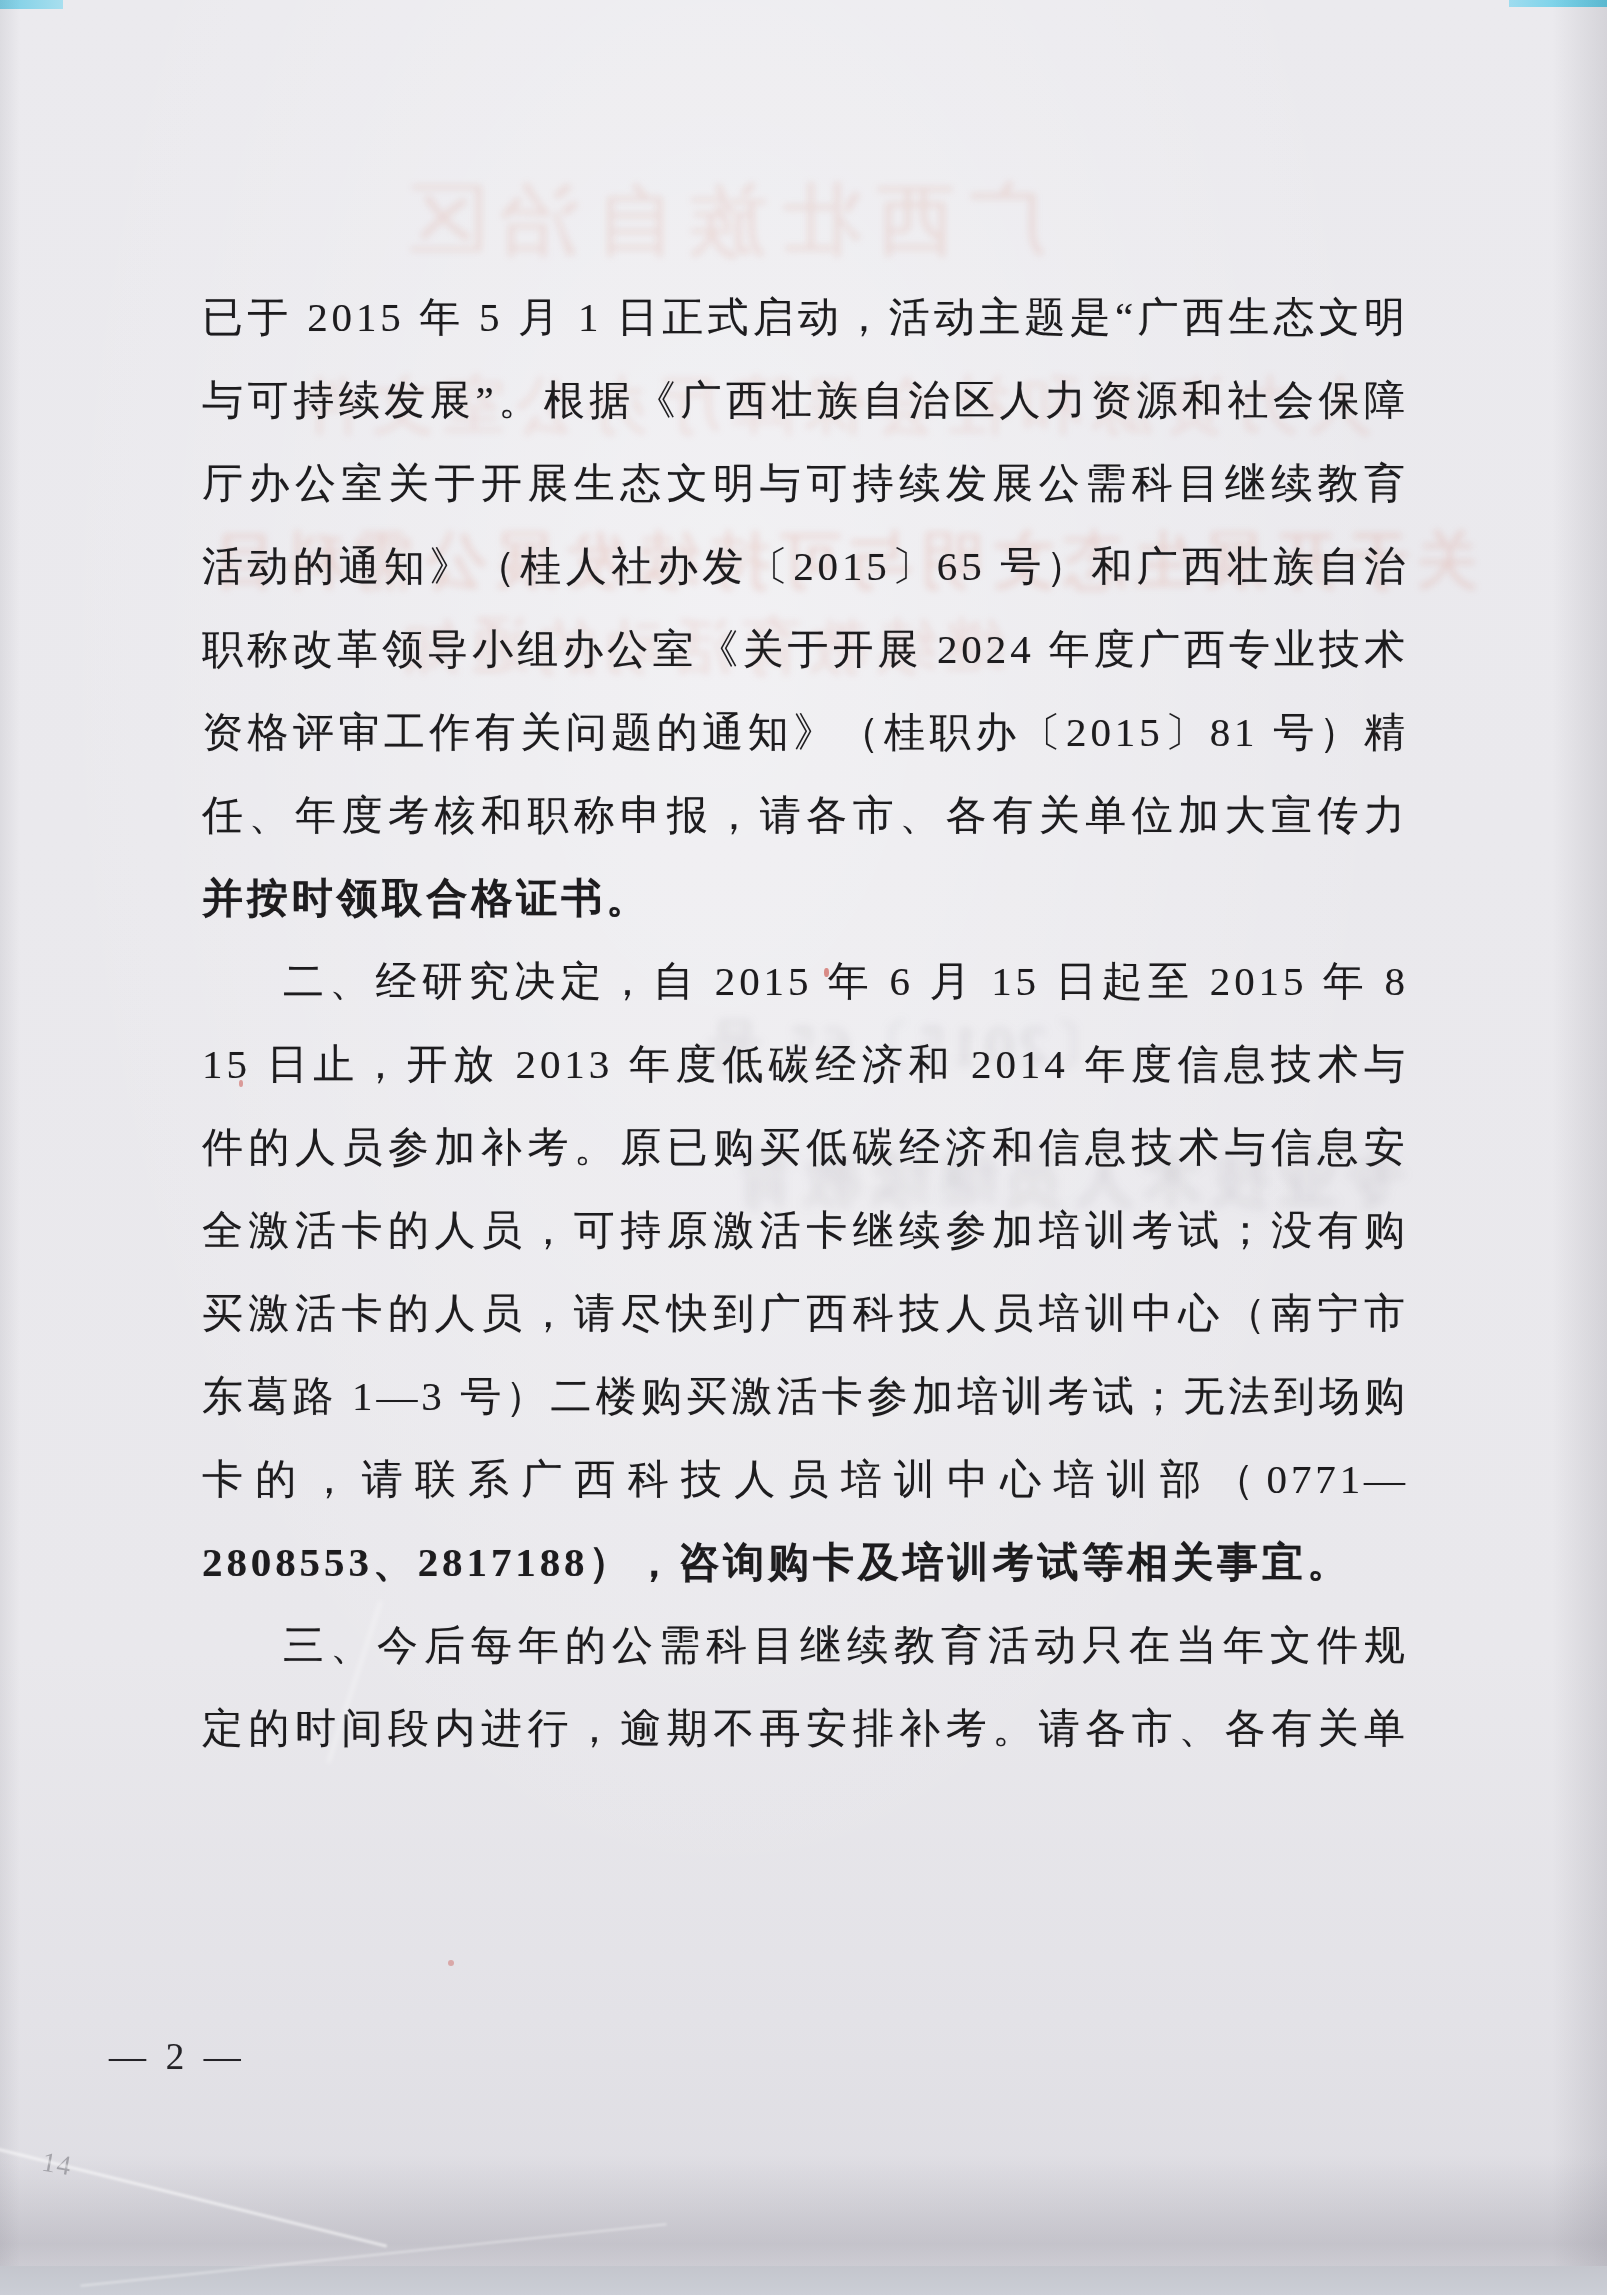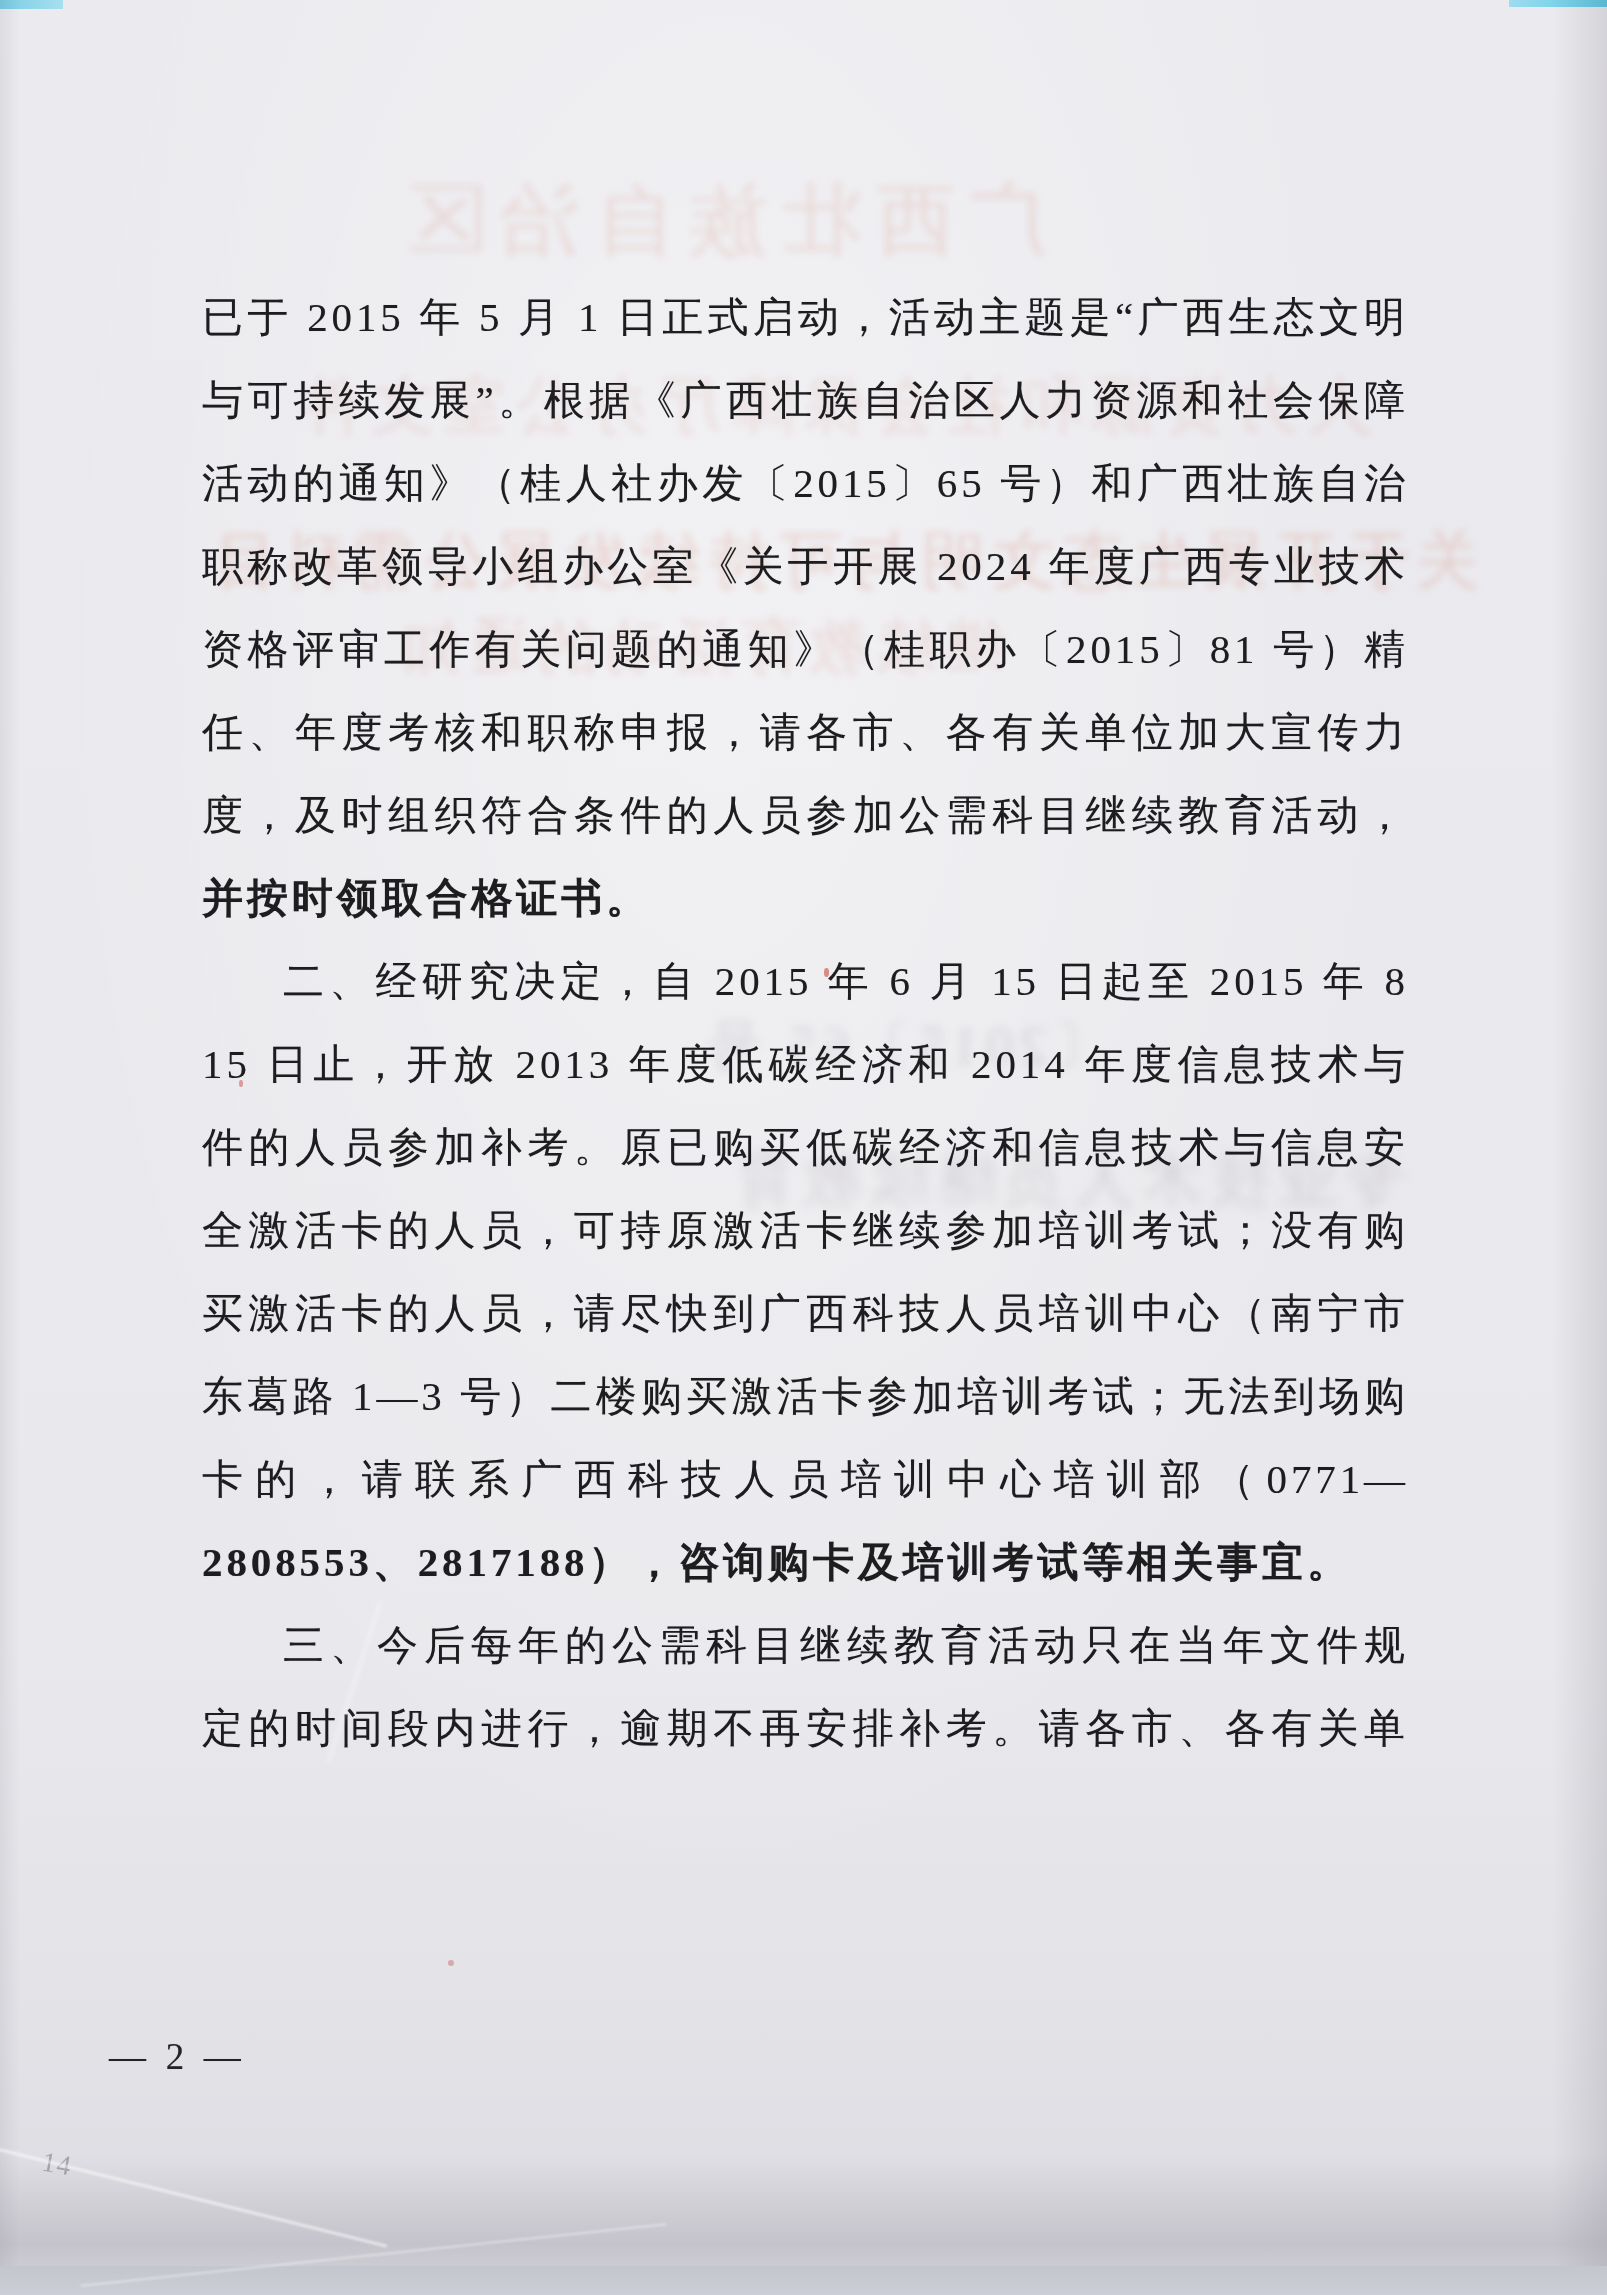--- a/index.html
+++ b/index.html
@@ -99,25 +99,25 @@
   <div class="ghost g1">广西壮族自治区</div>
   <div class="ghost g2">人力资源和社会保障厅办公室文件</div>
   <div class="ghost g3">关于开展生态文明与可持续发展公需科目</div>
   <div class="ghost g4">继续教育活动的通知</div>
   <div class="ghost g5">〔2015〕65 号</div>
   <div class="ghost g6">专业技术人员继续教育</div>
 
   <div class="text-block">
     <div class="line">已于 2015 年 5 月 1 日正式启动，活动主题是“广西生态文明</div>
     <div class="line">与可持续发展”。根据《广西壮族自治区人力资源和社会保障</div>
+    <div class="line">厅办公室关于开展生态文明与可持续发展公需科目继续教育</div>
     <div class="line">活动的通知》（桂人社办发〔2015〕65 号）和广西壮族自治区</div>
     <div class="line">职称改革领导小组办公室《关于开展 2024 年度广西专业技术</div>
     <div class="line">资格评审工作有关问题的通知》（桂职办〔2015〕81 号）精神，</div>
     <div class="line">任、年度考核和职称申报，请各市、各有关单位加大宣传力</div>
-    <div class="line">度，及时组织符合条件的人员参加公需科目继续教育活动，</div>
     <div class="line short">并按时领取合格证书。</div>
     <div class="line indent">二、经研究决定，自 2015 年 6 月 15 日起至 2015 年 8 月</div>
     <div class="line">15 日止，开放 2013 年度低碳经济和 2014 年度信息技术与信</div>
     <div class="line">件的人员参加补考。原已购买低碳经济和信息技术与信息安</div>
     <div class="line">全激活卡的人员，可持原激活卡继续参加培训考试；没有购</div>
     <div class="line">买激活卡的人员，请尽快到广西科技人员培训中心（南宁市</div>
     <div class="line">东葛路 1—3 号）二楼购买激活卡参加培训考试；无法到场购</div>
     <div class="line">卡的，请联系广西科技人员培训中心培训部（0771—2097315、</div>
     <div class="line short">2808553、2817188），咨询购卡及培训考试等相关事宜。</div>
     <div class="line indent">三、今后每年的公需科目继续教育活动只在当年文件规</div>

